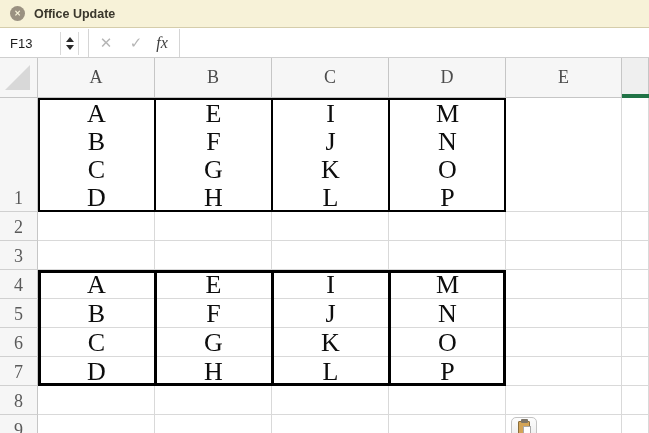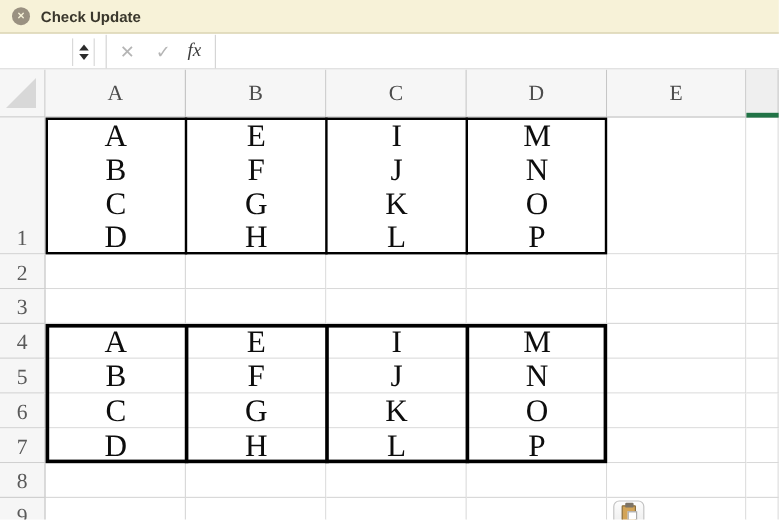--- a/index.html
+++ b/index.html
@@ -91,24 +91,25 @@
   .clip-page  { position:absolute; left:11px; top:8px; width:8px; height:10px;
                 background:#fff; border:1px solid #a9a9a9; }
 </style>
 </head>
 <body>
 
 <div class="notif" style="background: rgb(247, 242, 216);">
   <div class="notif-icon">
     <span>✕</span>
   </div>
-  <span class="notif-title">Check Update</span>
+  <span class="notif-title">Office Update</span>
 </div>
 
 <div class="fbar">
+  <div class="namebox">F13</div>
   <div class="stepper">
     <div class="tri-up"></div>
     <div class="tri-dn"></div>
   </div>
   <div class="fsep" style="left:88px"></div>
   <div class="fb-x">✕</div>
   <div class="fb-ck">✓</div>
   <div class="fb-fx">fx</div>
   <div class="fsep" style="left:179px"></div>
   <div class="fb-input"></div>

